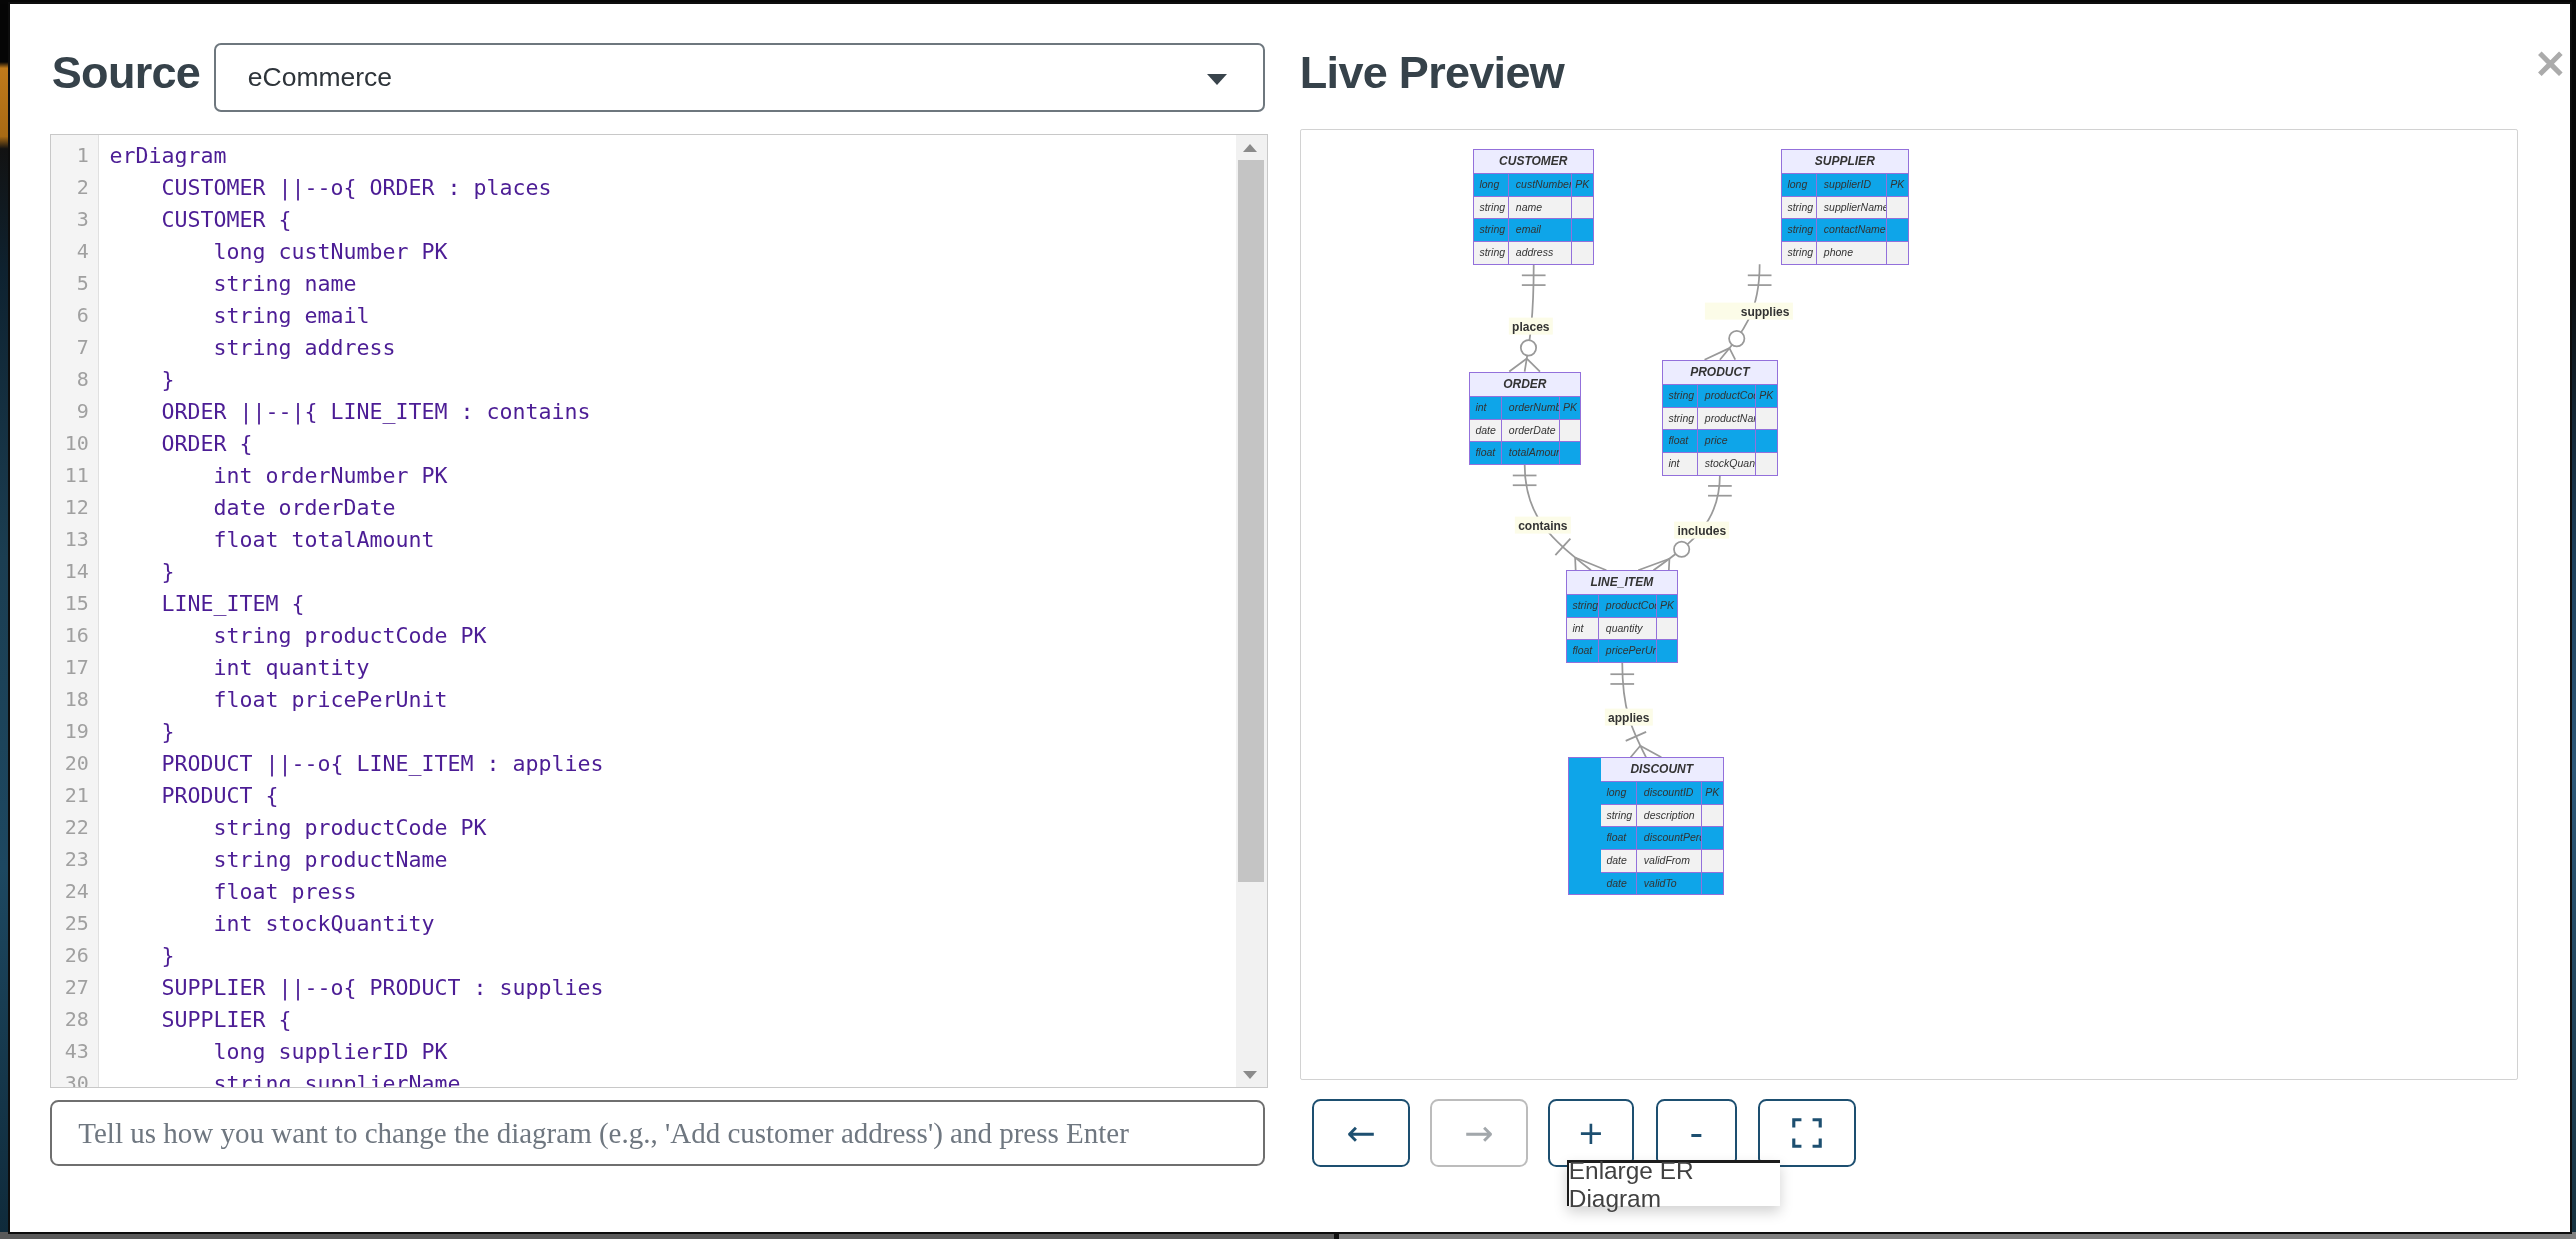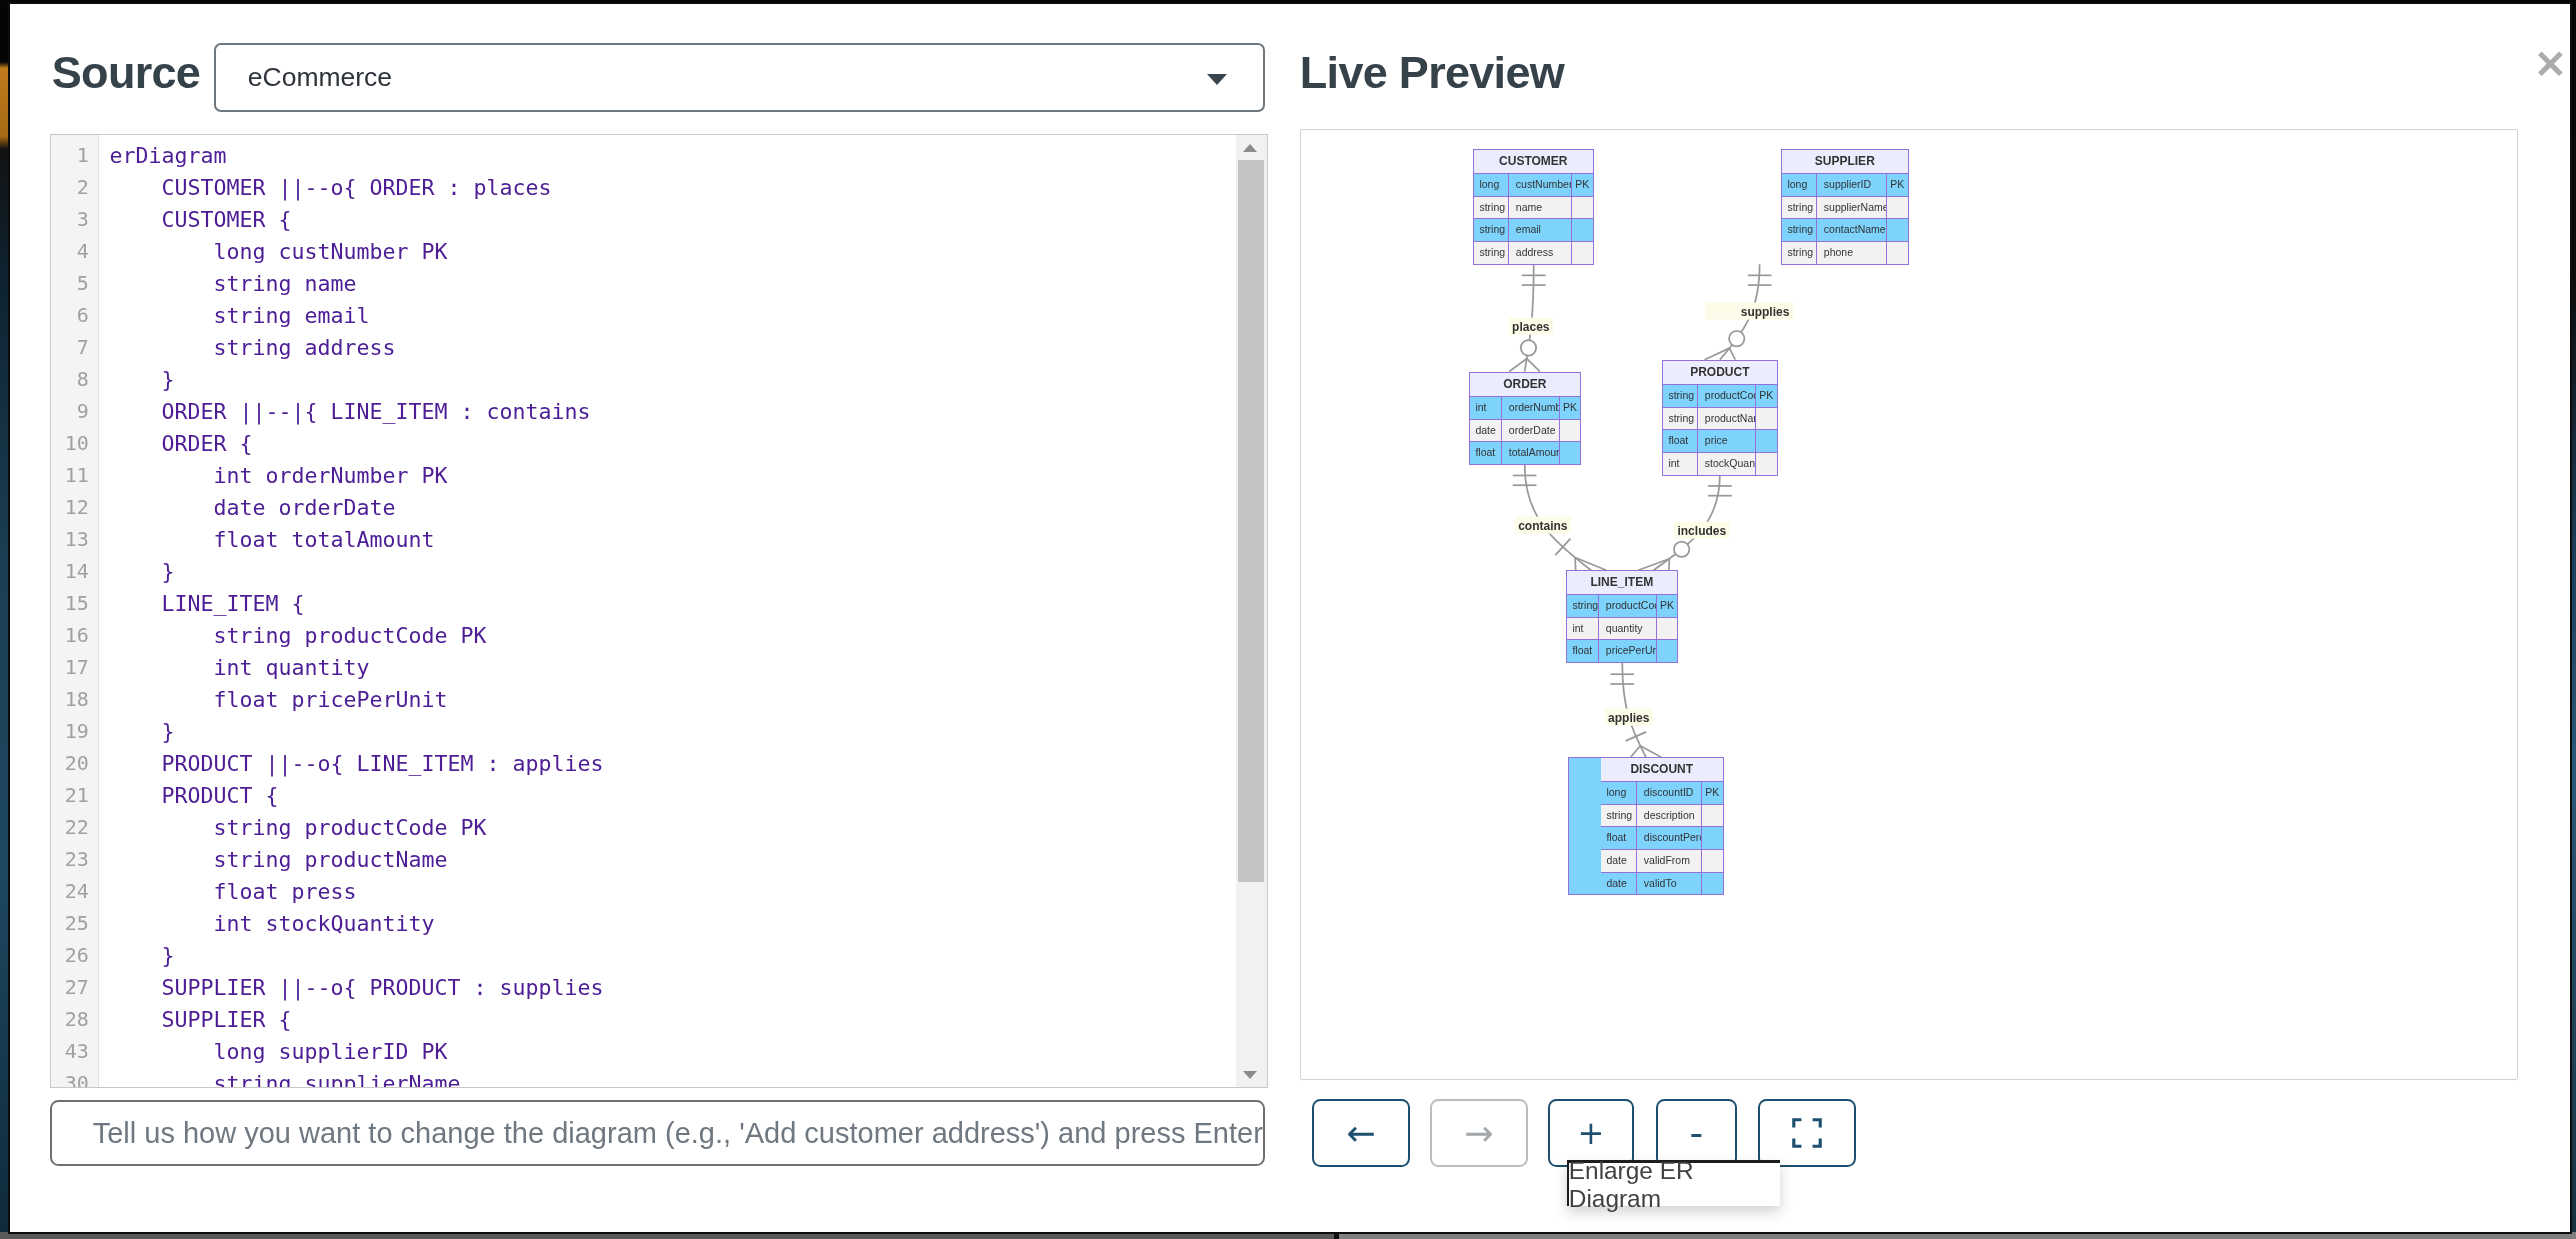--- a/index.html
+++ b/index.html
@@ -42,29 +42,29 @@
           font-size:20px;color:#a0a0a0;flex:none;}
   .cl .ct{padding-left:11px;font-family:"DejaVu Sans Mono",monospace;font-size:21.6px;color:#4c1d95;white-space:pre;}
   .sbar{position:absolute;right:0;top:0;width:31px;height:100%;background:#f1f1f1;}
   .sb-thumb{position:absolute;left:2.1px;width:26.5px;top:25px;height:722px;background:#c4c4c4;}
   .sb-up,.sb-down{position:absolute;left:7.7px;width:0;height:0;border-left:7.7px solid transparent;border-right:7.7px solid transparent;}
   .sb-up{top:8.4px;border-bottom:8.4px solid #8b8b8b;}
   .sb-down{bottom:8.4px;border-top:8.4px solid #8b8b8b;}
 
   
   .prompt{position:absolute;left:40px;top:1096px;width:1215px;height:66px;border:2.1px solid #6f6f6f;border-radius:8.4px;
-          box-sizing:border-box;padding:0 0 0 26.5px;font-size:29px;color:#333;font-family:Liberation Sans, sans-serif;outline:none;text-align:right;}
+          box-sizing:border-box;padding:0 0 0 26.5px;font-size:29px;color:#333;font-family:Liberation Serif, serif;outline:none;}
   .prompt::placeholder{color:#6f7780;opacity:1;}
 
   
   .panel{position:absolute;left:1290px;top:125px;width:1218px;height:951px;border:1.4px solid #d2d2d2;
          border-radius:2.1px;background:#fff;box-sizing:border-box;}
 
   
-  .ent{position:absolute;border:1.4px solid #9370db;background:#7dd3fc;box-sizing:border-box;color:#333;}
+  .ent{position:absolute;border:1.4px solid #9370db;background:#0ea5e9;box-sizing:border-box;color:#333;font-style:italic;}
   .ent .hd{background:#ececff;font-weight:bold;text-align:center;height:23px;line-height:23px;
            font-size:12px;border-bottom:0.7px solid #9370db;}
   .ent .row{display:grid;height:21.6px;line-height:21.6px;font-size:10.5px;}
   .ent .row + .row{border-top:0.7px solid #9370db;}
   .ent .row.alt{background:#f2f2f2;}
   .ent .c-t{padding-left:5.6px;border-right:0.7px solid #9370db;overflow:hidden;}
   .ent .c-n{padding-left:7px;border-right:0.7px solid #9370db;overflow:hidden;white-space:nowrap;}
   .ent .c-k{text-align:center;}
 
   .rel-label{position:absolute;transform:translate(-50%,-50%);background:#fcfce8;color:#333;

